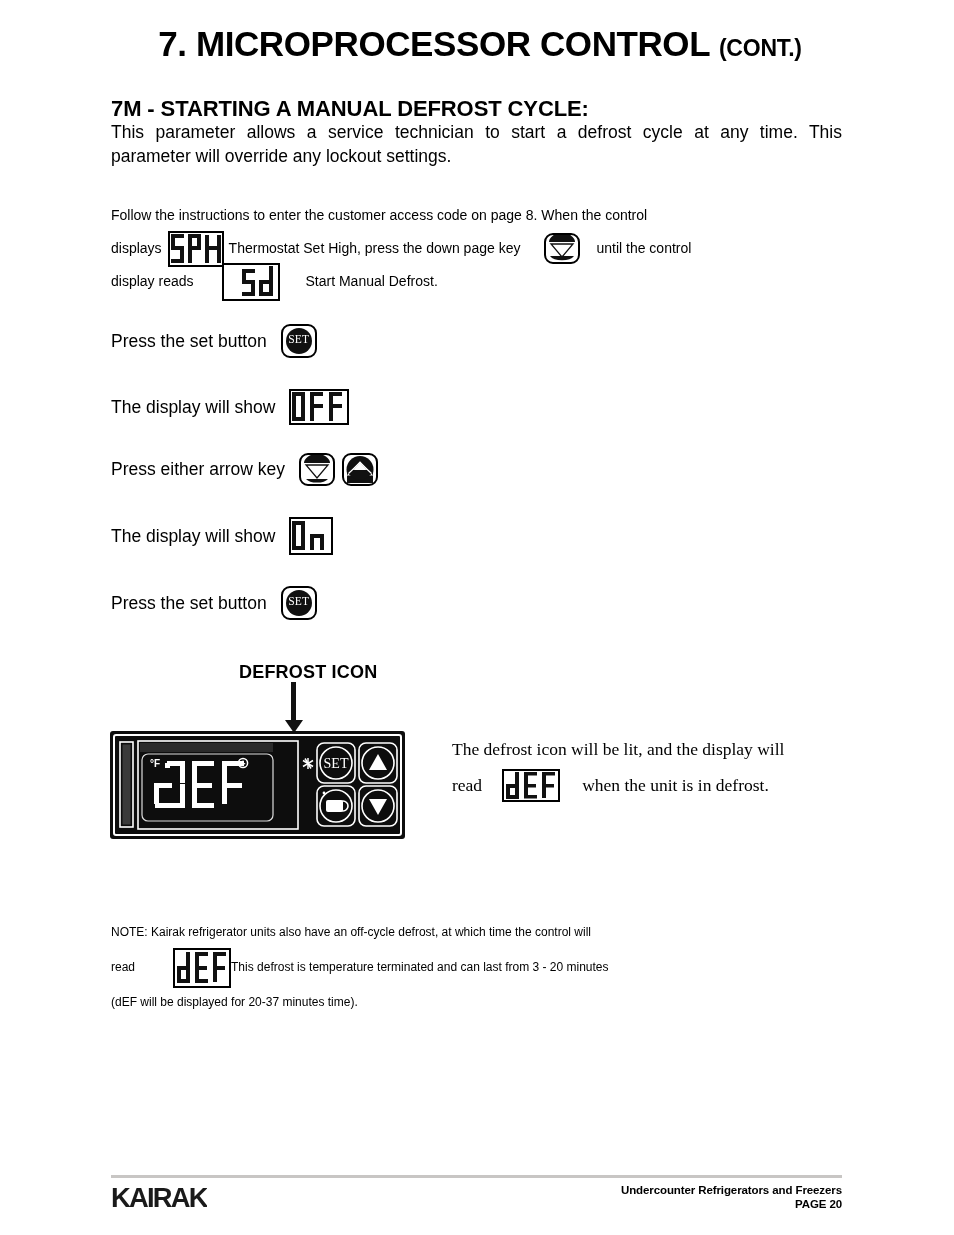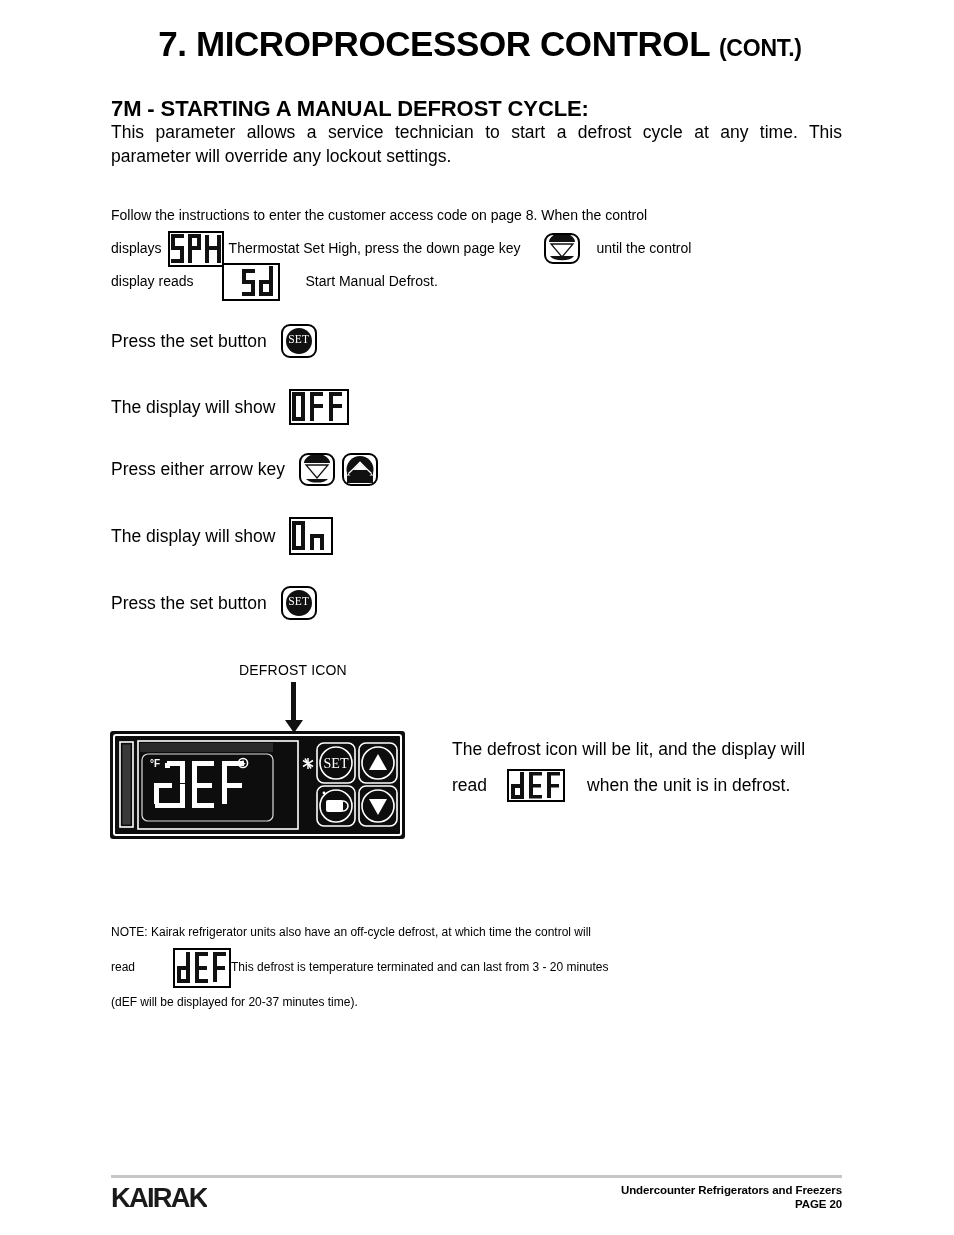--- a/index.html
+++ b/index.html
@@ -138,22 +138,22 @@
     font-size: 17.5px;
     white-space: nowrap;
   }
   .step .txt { margin-right: 14px; }
 
   
   .callout-label {
     position: absolute;
     left: 239px;
     top: 662px;
-    font-weight: normal;
-    font-size: 14px;
+    font-weight: bold;
+    font-size: 18px;
     letter-spacing: 0.2px;
   }
   .callout-arrow {
     position: absolute;
     left: 283px;
     top: 682px;
   }
 
   
   .controller {
@@ -171,20 +171,21 @@
     top: 731px;
     width: 392px;
     font-size: 17.5px;
     line-height: 36px;
   }
   .defrost-text .row {
     display: flex;
     align-items: center;
     height: 36px;
     white-space: nowrap;
+    font-family: Liberation Serif, serif;
   }
 
   
   .note {
     position: absolute;
     left: 111px;
     top: 915px;
     width: 735px;
     font-size: 12px;
     line-height: 35px;

